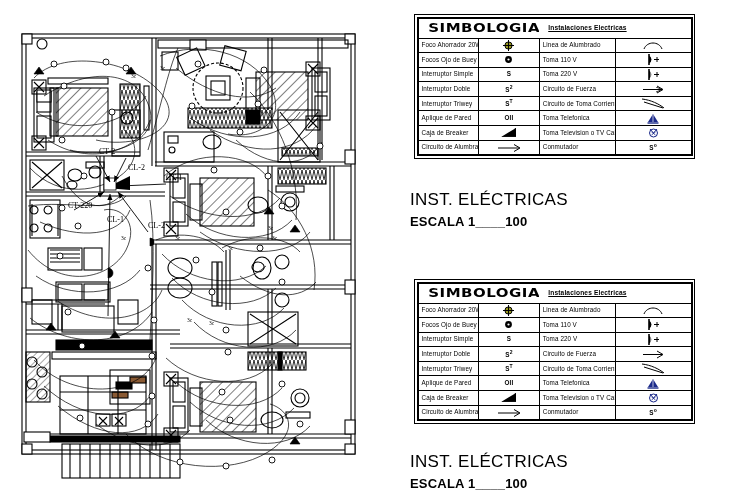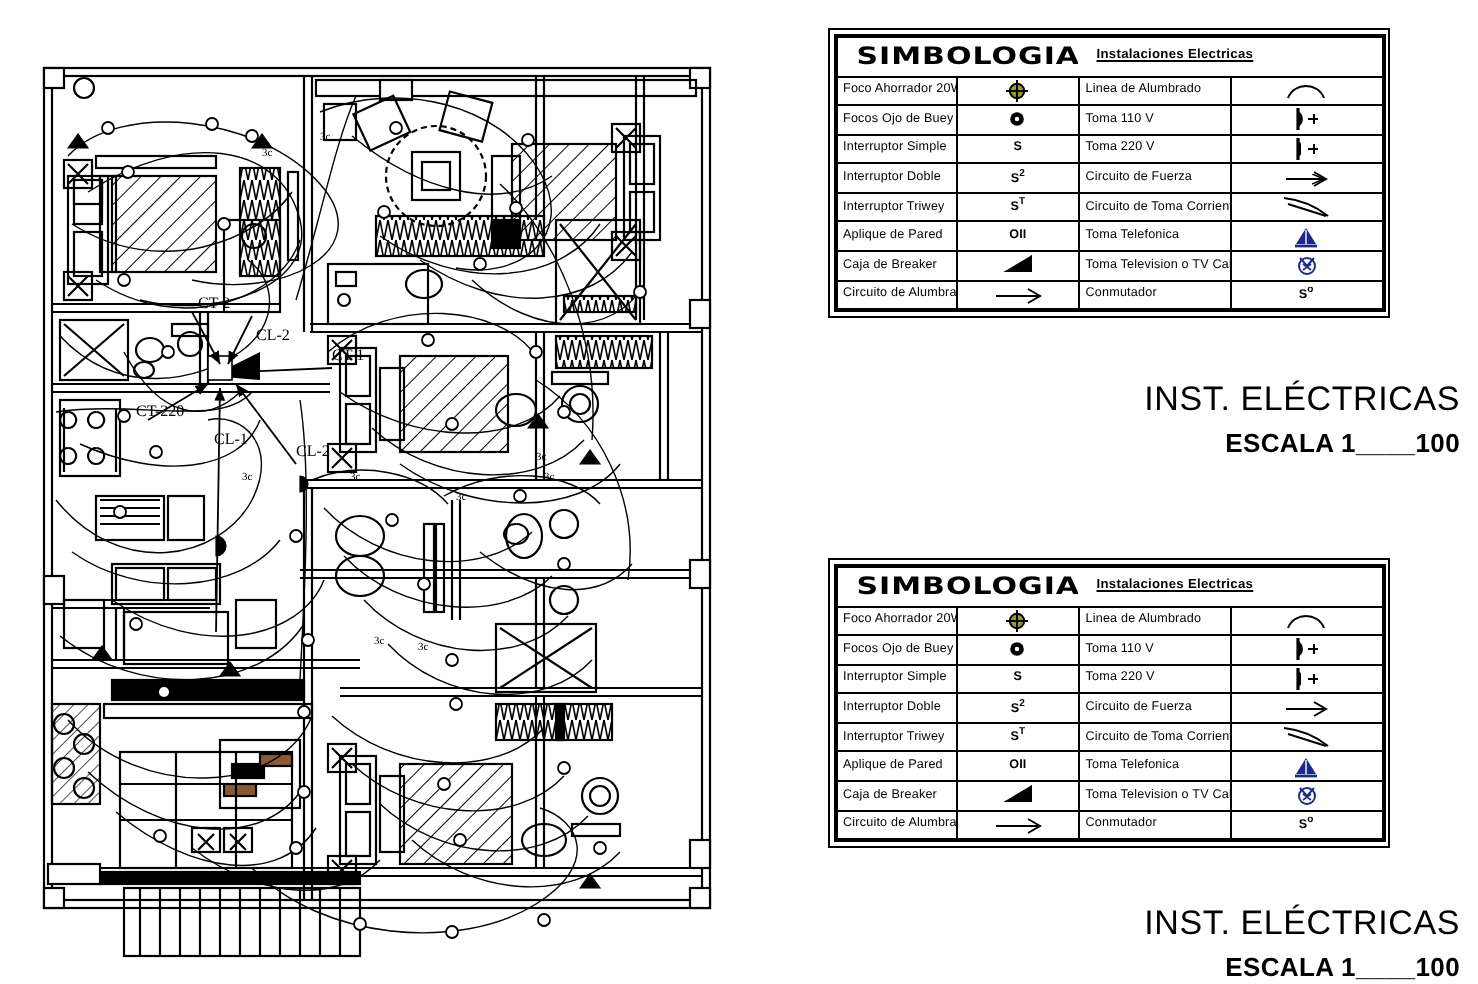--- a/index.html
+++ b/index.html
@@ -28,21 +28,21 @@
               display:inline-block;padding-left:5px;font-family:"DejaVu Sans",sans-serif;}
   .inst-el{font-size:6.6px;text-decoration:underline;font-weight:bold;
            display:block;text-align:left;padding-left:6px;letter-spacing:.15px;}
   .bold-sym{font-weight:bold;font-size:7px;}
   .sup{font-size:5px;vertical-align:super;font-weight:bold;}
   .breaker{display:inline-block;width:13px;height:7px;background:#000;
            clip-path:polygon(0 100%,100% 0,100% 100%);border:1px solid #000;}
   .swatch{display:inline-block;vertical-align:middle;}
 
   
-  .title-blk{position:absolute;text-align:right;width:320px;}
+  .title-blk{position:absolute;text-align:left;width:320px;}
   .title-main{font-size:17px;letter-spacing:.3px;font-family:"Liberation Sans",sans-serif;}
   .title-sub{font-size:13px;font-weight:bold;margin-top:4px;letter-spacing:.2px;}
 </style>
 </head>
 <body>
 <div id="page">
 
 <div id="plan">
 <svg width="400" height="492" viewBox="0 0 400 492" xmlns="http://www.w3.org/2000/svg">
   <defs>

